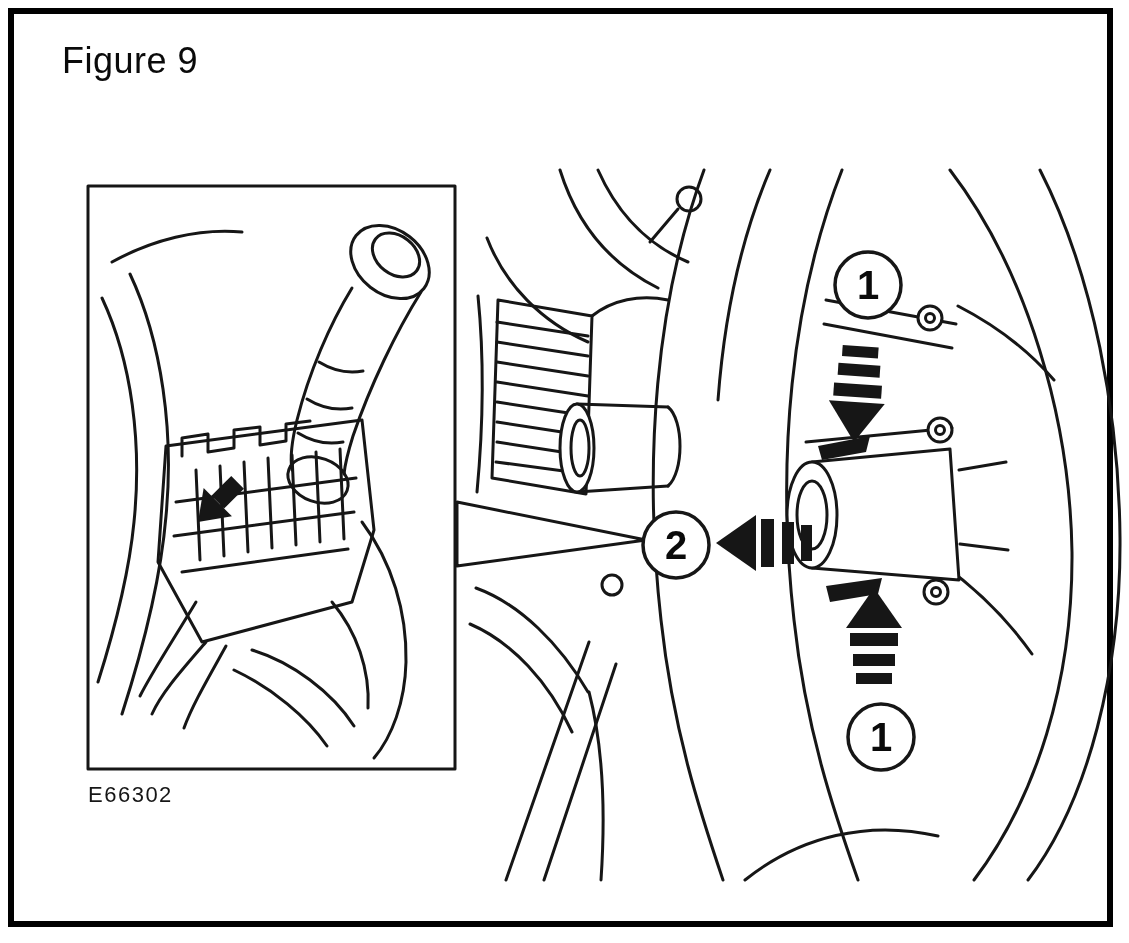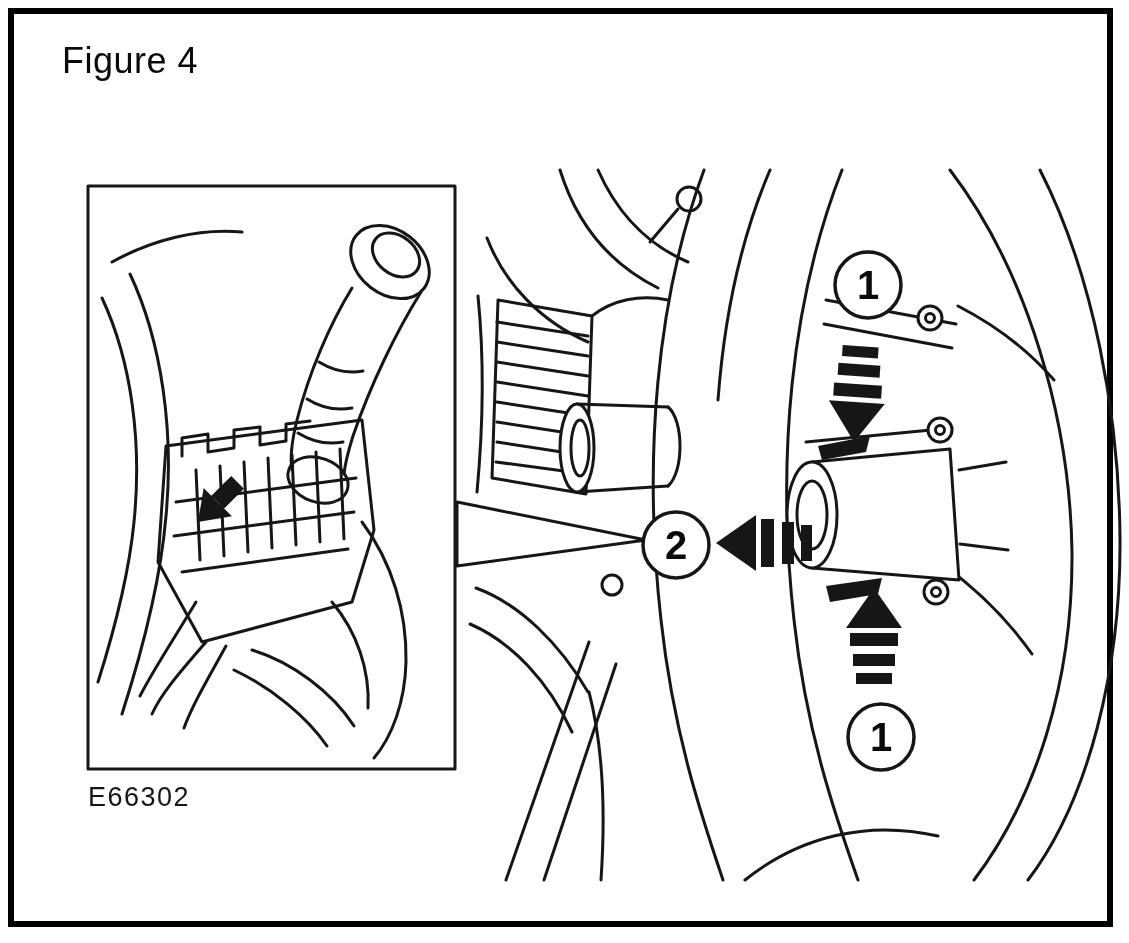--- a/index.html
+++ b/index.html
@@ -9,21 +9,21 @@
   }
   .frame{
     position:absolute;left:8px;top:8px;width:1105px;height:919px;
     border:6px solid #000000;box-sizing:border-box;background:#ffffff;
   }
   .figure-title{
     position:absolute;left:62px;top:40px;font-size:36px;color:#0a0a0a;
     letter-spacing:.5px;
   }
   .ref-code{
-    position:absolute;left:88px;top:782px;font-size:27px;color:#161616;
+    position:absolute;left:88px;top:782px;font-size:22px;color:#161616;
     letter-spacing:1.5px;
   }
   svg.diagram{position:absolute;left:0;top:0;}
   .ln{stroke:#161616;stroke-width:3;fill:none;stroke-linecap:round;stroke-linejoin:round;}
   .lnf{stroke:#161616;stroke-width:3;fill:#ffffff;stroke-linejoin:round;}
   .blk{fill:#161616;stroke:none;}
   .callout-circle{fill:#ffffff;stroke:#161616;stroke-width:3.5;}
   .callout-text{
     font-family:"Liberation Sans",sans-serif;font-size:40px;font-weight:bold;
     fill:#0a0a0a;text-anchor:middle;
@@ -145,16 +145,16 @@
       <text class="callout-text" x="868" y="299">1</text>
 
       <circle class="callout-circle" cx="676" cy="545" r="33"></circle>
       <text class="callout-text" x="676" y="559">2</text>
 
       <circle class="callout-circle" cx="881" cy="737" r="33"></circle>
       <text class="callout-text" x="881" y="751">1</text>
     </g>
   </svg>
 
-  <div class="figure-title">Figure 4</div>
+  <div class="figure-title">Figure 9</div>
   <div class="ref-code">E66302</div>
 
 </div>
 
 </body></html>

